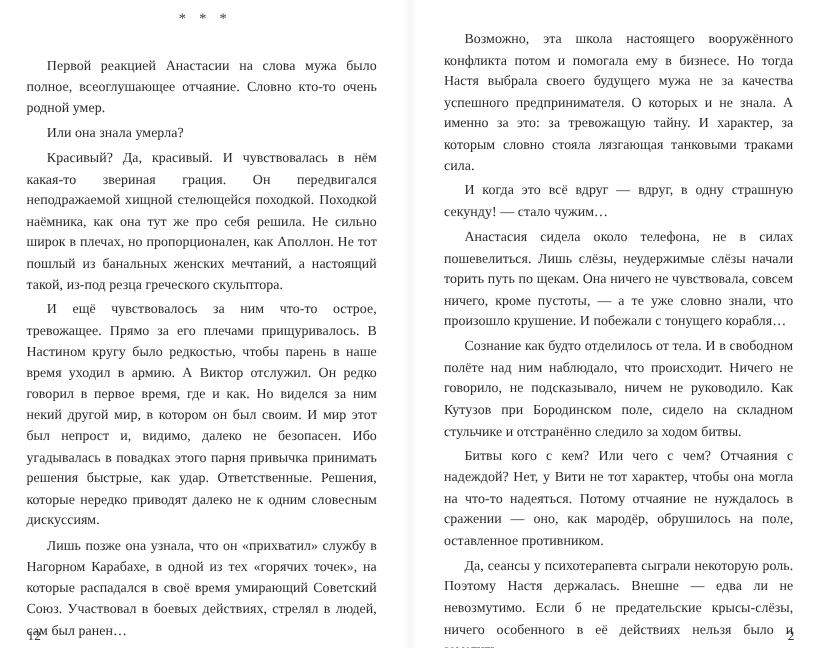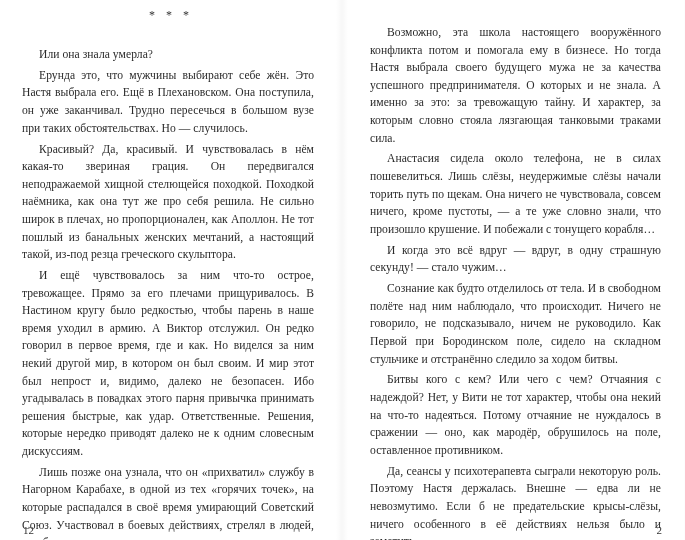--- a/index.html
+++ b/index.html
@@ -78,35 +78,35 @@
     .page.right .page-number { right: 22px; }
   </style>
 </head>
 <body>
 
 <div class="spread">
 
   <div class="page left">
     <div class="stars">* * *</div>
     <div class="text-block">
+      <p>Первой реакцией Анастасии на слова мужа было полное, всеоглушающее отчаяние. Словно кто-то очень родной умер.</p>
       <p>Или она знала умерла?</p>
-      <p>Ерунда это, что мужчины выбирают себе жён. Это Настя выбрала его. Ещё в Плехановском. Она поступила, он уже заканчивал. Трудно пересечься в большом вузе при таких обстоятельствах. Но — случилось.</p>
       <p>Красивый? Да, красивый. И чувствовалась в нём какая-то звериная грация. Он передвигался неподражаемой хищной стелющейся походкой. Походкой наёмника, как она тут же про себя решила. Не сильно широк в плечах, но пропорционален, как Аполлон. Не тот пошлый из банальных женских мечтаний, а настоящий такой, из-под резца греческого скульптора.</p>
       <p>И ещё чувствовалось за ним что-то острое, тревожащее. Прямо за его плечами прищуривалось. В Настином кругу было редкостью, чтобы парень в наше время уходил в армию. А Виктор отслужил. Он редко говорил в первое время, где и как. Но виделся за ним некий другой мир, в котором он был своим. И мир этот был непрост и, видимо, далеко не безопасен. Ибо угадывалась в повадках этого парня привычка принимать решения быстрые, как удар. Ответственные. Решения, которые нередко приводят далеко не к одним словесным дискуссиям.</p>
       <p>Лишь позже она узнала, что он «прихватил» службу в Нагорном Карабахе, в одной из тех «горячих точек», на которые распадался в своё время умирающий Советский Союз. Участвовал в боевых действиях, стрелял в людей, сам был ранен…</p>
     </div>
     <div class="page-number">12</div>
   </div>
 
   <div class="page right">
     <div class="text-block">
       <p>Возможно, эта школа настоящего вооружённого конфликта потом и помогала ему в бизнесе. Но тогда Настя выбрала своего будущего мужа не за качества успешного предпринимателя. О которых и не знала. А именно за это: за тревожащую тайну. И характер, за которым словно стояла лязгающая танковыми траками сила.</p>
+      <p>И когда это всё вдруг — вдруг, в одну страшную секунду! — стало чужим…</p>
       <p>Анастасия сидела около телефона, не в силах пошевелиться. Лишь слёзы, неудержимые слёзы начали торить путь по щекам. Она ничего не чувствовала, совсем ничего, кроме пустоты, — а те уже словно знали, что произошло крушение. И побежали с тонущего корабля…</p>
-      <p>И когда это всё вдруг — вдруг, в одну страшную секунду! — стало чужим…</p>
-      <p>Сознание как будто отделилось от тела. И в свободном полёте над ним наблюдало, что происходит. Ничего не говорило, не подсказывало, ничем не руководило. Как Первой при Бородинском поле, сидело на складном стульчике и отстранённо следило за ходом битвы.</p>
-      <p>Битвы кого с кем? Или чего с чем? Отчаяния с надеждой? Нет, у Вити не тот характер, чтобы она некий на что-то надеяться. Потому отчаяние не нуждалось в сражении — оно, как мародёр, обрушилось на поле, оставленное противником.</p>
+      <p>Сознание как будто отделилось от тела. И в свободном полёте над ним наблюдало, что происходит. Ничего не говорило, не подсказывало, ничем не руководило. Как Кутузов при Бородинском поле, сидело на складном стульчике и отстранённо следило за ходом битвы.</p>
+      <p>Битвы кого с кем? Или чего с чем? Отчаяния с надеждой? Нет, у Вити не тот характер, чтобы она могла на что-то надеяться. Потому отчаяние не нуждалось в сражении — оно, как мародёр, обрушилось на поле, оставленное противником.</p>
       <p>Да, сеансы у психотерапевта сыграли некоторую роль. Поэтому Настя держалась. Внешне — едва ли не невозмутимо. Если б не предательские крысы-слёзы, ничего особенного в её действиях нельзя было и заметить.</p>
     </div>
     <div class="page-number">2</div>
   </div>
 
   <div class="gutter-shade"></div>
 </div>
 
 </body></html>

